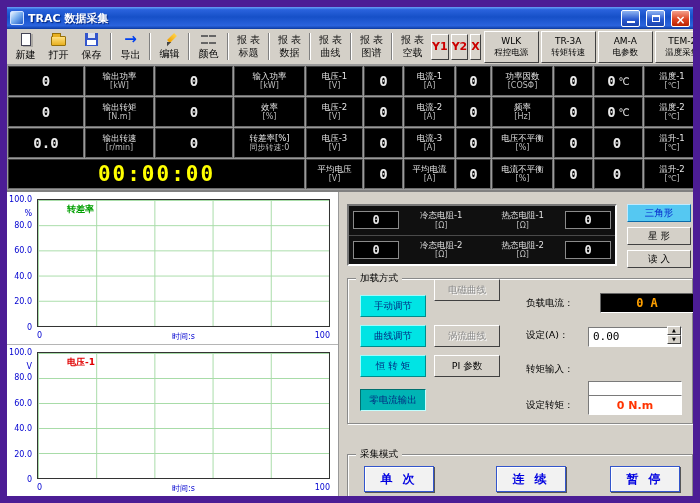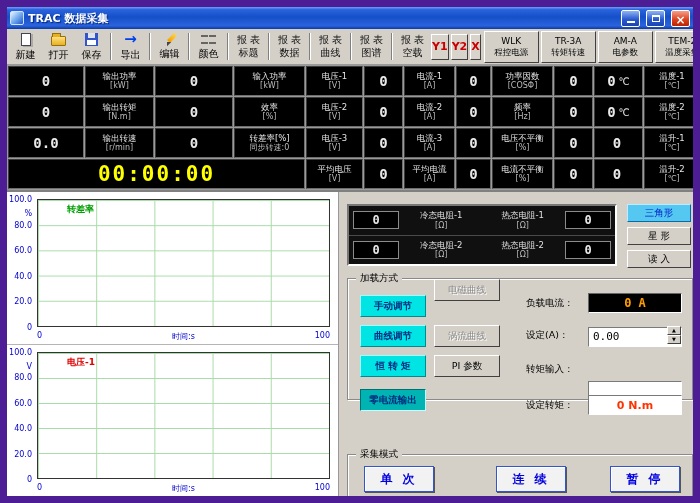--- a/index.html
+++ b/index.html
@@ -115,33 +115,33 @@
   .conn-btns { position:absolute; left:288px; top:12px; width:64px; display:flex;
     flex-direction:column; gap:5px; }
   .btn { background:#d4d0c8; border:1px solid; border-color:#fff #404040 #404040 #fff;
     display:flex; align-items:center; justify-content:center; font-size:9.5px; color:#000; cursor:default; }
   .conn-btns .btn { height:18px; }
   .btn.active { background:#55c8f2; color:#0022cc; border-color:#bfeaff #0a6aa8 #0a6aa8 #bfeaff; font-weight:normal; }
 
   
   .group { position:absolute; border:1px solid #8a8a8a; box-shadow:inset 1px 1px 0 #fff, 1px 1px 0 #fff; }
   .group-legend { position:absolute; top:-7px; left:8px; background:#d4d0c8; padding:0 4px; font-size:9.5px; color:#000; }
-  .load-group { left:8px; top:86px; width:346px; height:122px; }
+  .load-group { left:8px; top:86px; width:346px; height:146px; }
   .cap-group  { left:8px; top:262px; width:346px; height:46px; }
 
   .load-btn { position:absolute; width:66px; height:22px; font-size:9.5px; }
-  .cyan { background:#00e4e4; color:#002a80; border-color:#9ffcfc #008c8c #008c8c #9ffcfc; font-weight:bold; }
+  .cyan { background:#00e4e4; color:#002a80; border-color:#9ffcfc #008c8c #008c8c #9ffcfc; font-weight:normal; }
   .cyan.pressed { background:#00b4b4; border-color:#007070 #c0ffff #c0ffff #007070; }
   .disabled { color:#8a8a8a; text-shadow:1px 1px 0 #fff; }
 
   .fld-label { position:absolute; left:178px; font-size:9.5px; color:#000; white-space:nowrap; }
   .ctl { position:absolute; left:240px; width:94px; height:20px; }
   .disp-current { background:#000; border:1px solid; border-color:#666 #fff #fff #666;
     color:#ffa000; font-family:"DejaVu Sans Mono","Liberation Mono",monospace; font-size:12px;
-    font-weight:bold; display:flex; align-items:center; justify-content:center; }
+    font-weight:bold; display:flex; align-items:center; justify-content:center;margin-left:12px; }
   .disp-torque { background:#fff; border:1px solid; border-color:#7a7a7a #fff #fff #7a7a7a;
     color:#ff3300; font-size:11px; font-weight:bold; display:flex; align-items:center; justify-content:center; }
   .txtwrap { position:relative; }
   .txt { width:100%; height:100%; border:1px solid; border-color:#7a7a7a #fff #fff #7a7a7a;
     background:#fff; font:11px "DejaVu Sans Mono","Liberation Mono",monospace; padding:0 16px 0 4px; outline:none; }
   .txt.plain { padding-right:4px; }
   .spin { position:absolute; right:1px; top:1px; bottom:1px; width:14px; display:flex; flex-direction:column; }
   .spin > div { flex:1; background:#d4d0c8; border:1px solid; border-color:#fff #404040 #404040 #fff;
     font-size:5px; line-height:7px; text-align:center; color:#000; }
   .spin .up::before { content:"▲"; } .spin .dn::before { content:"▼"; }

